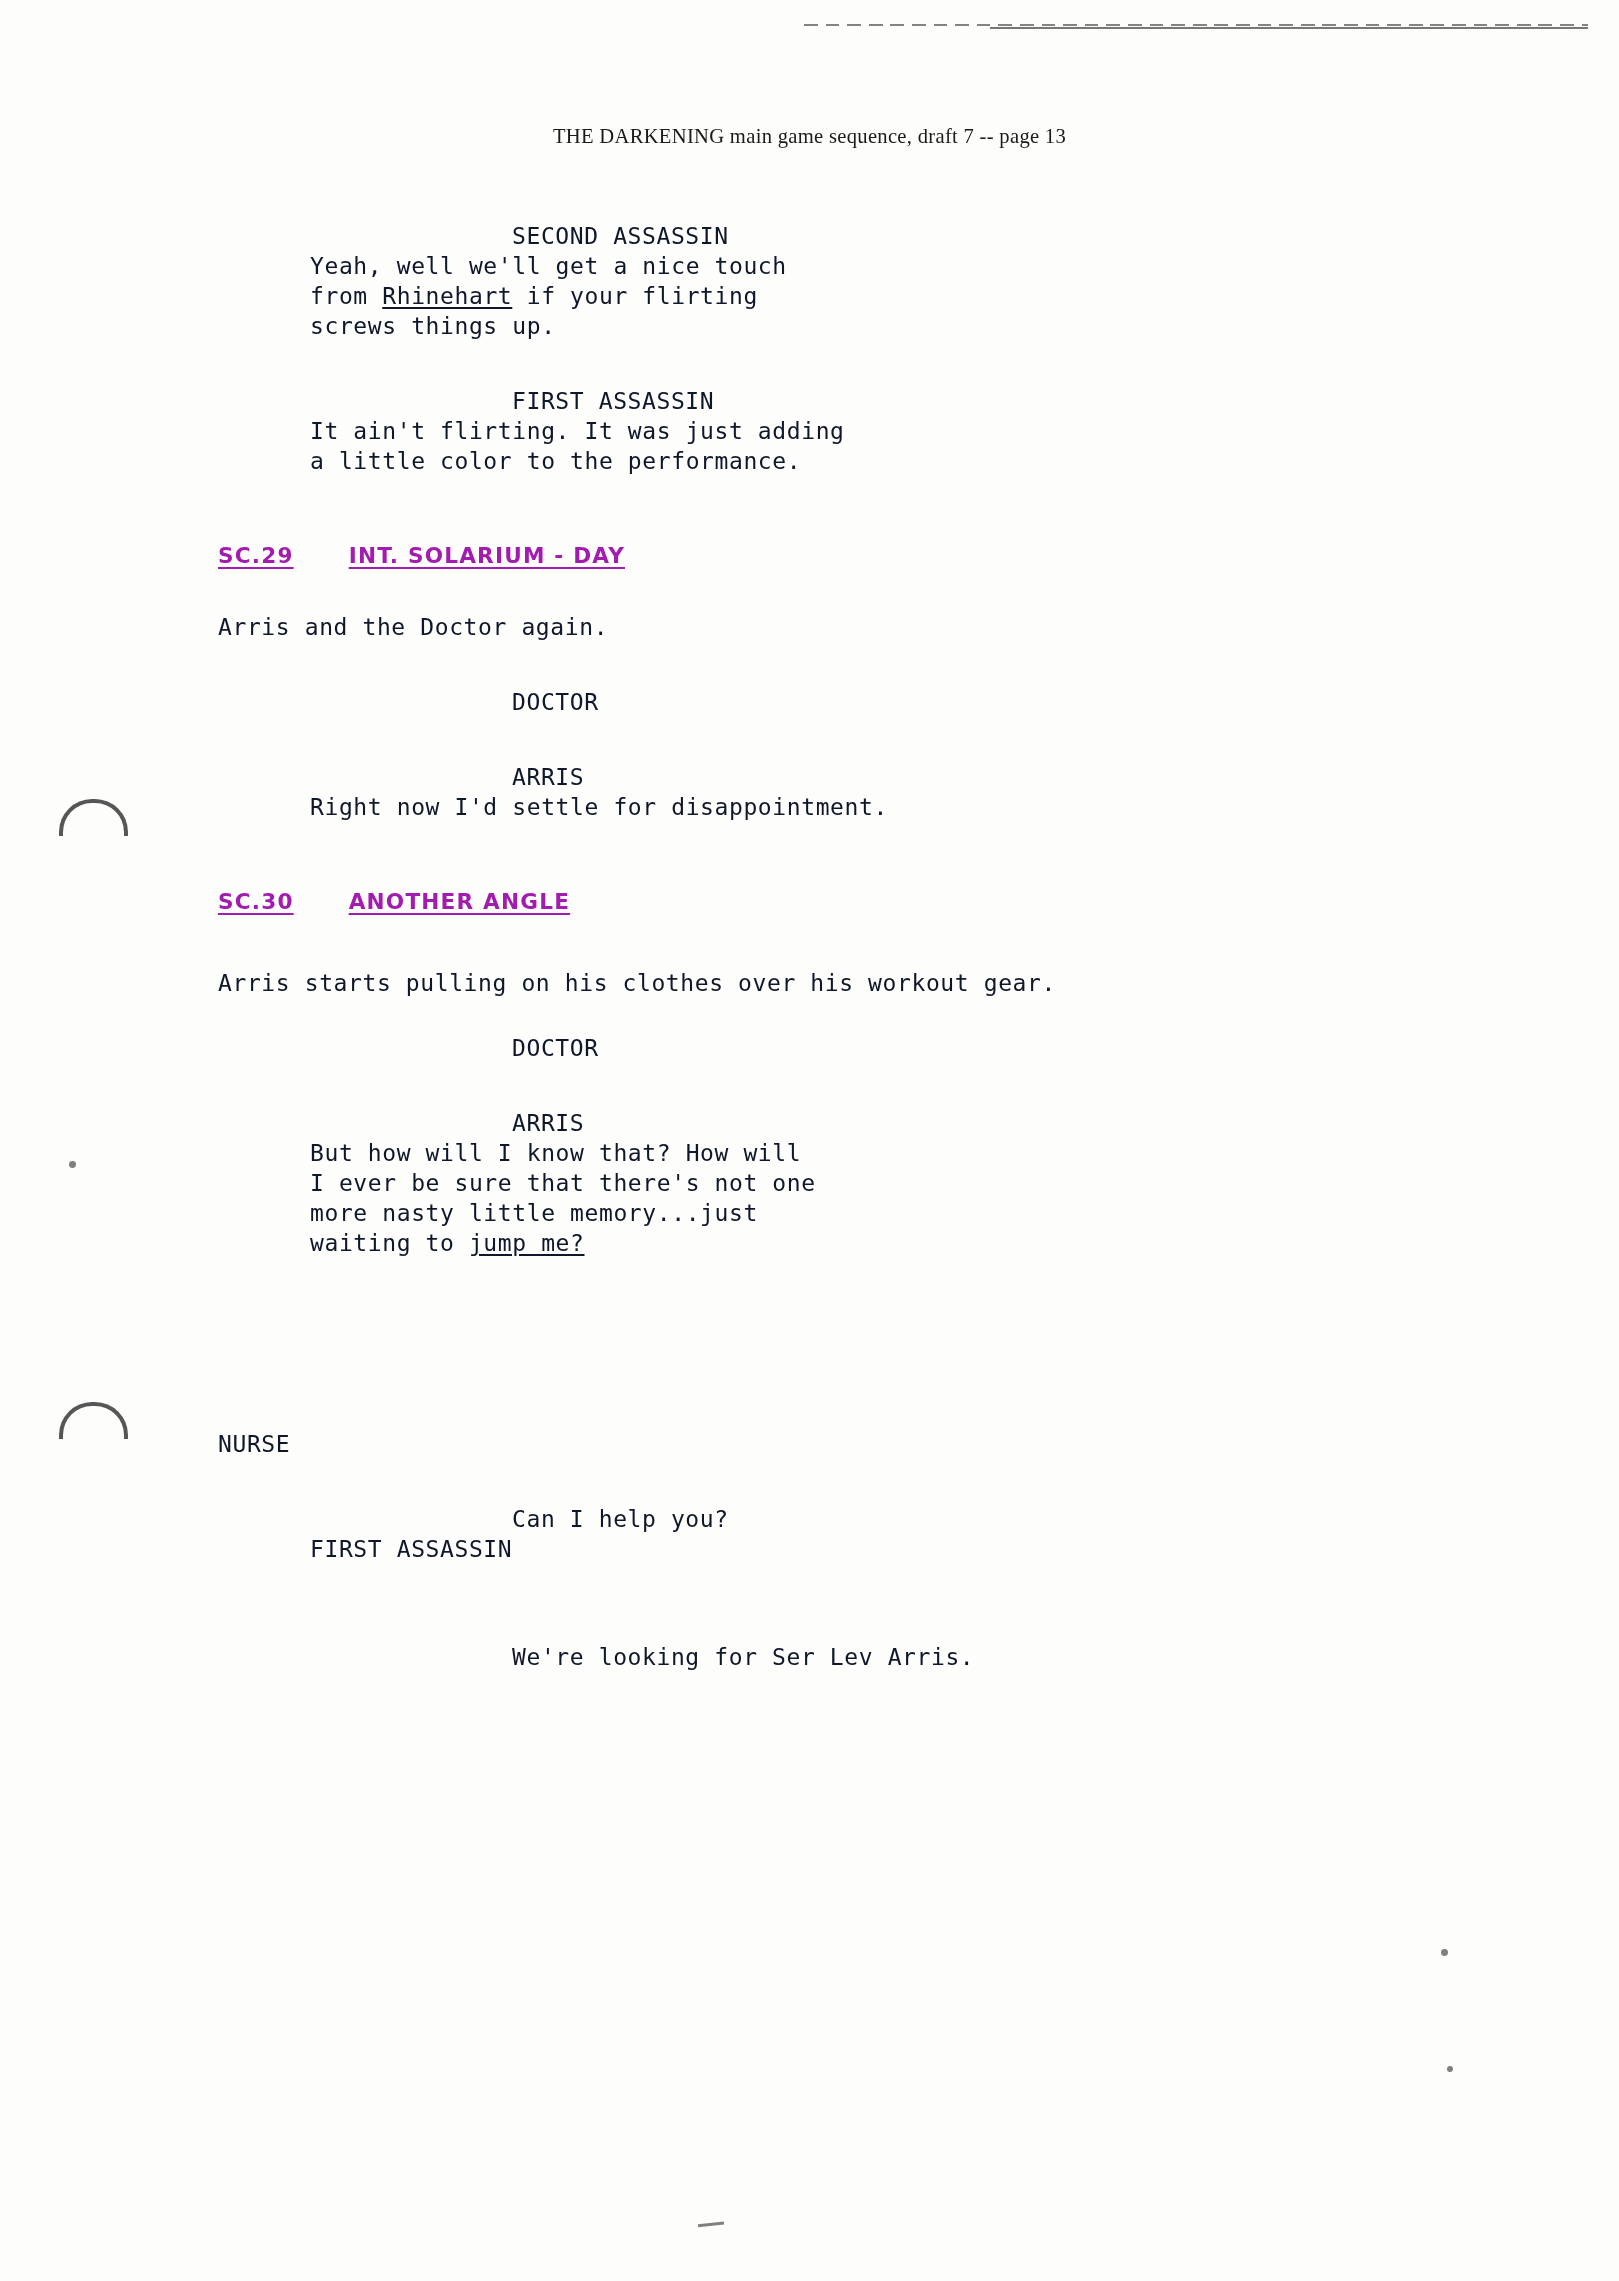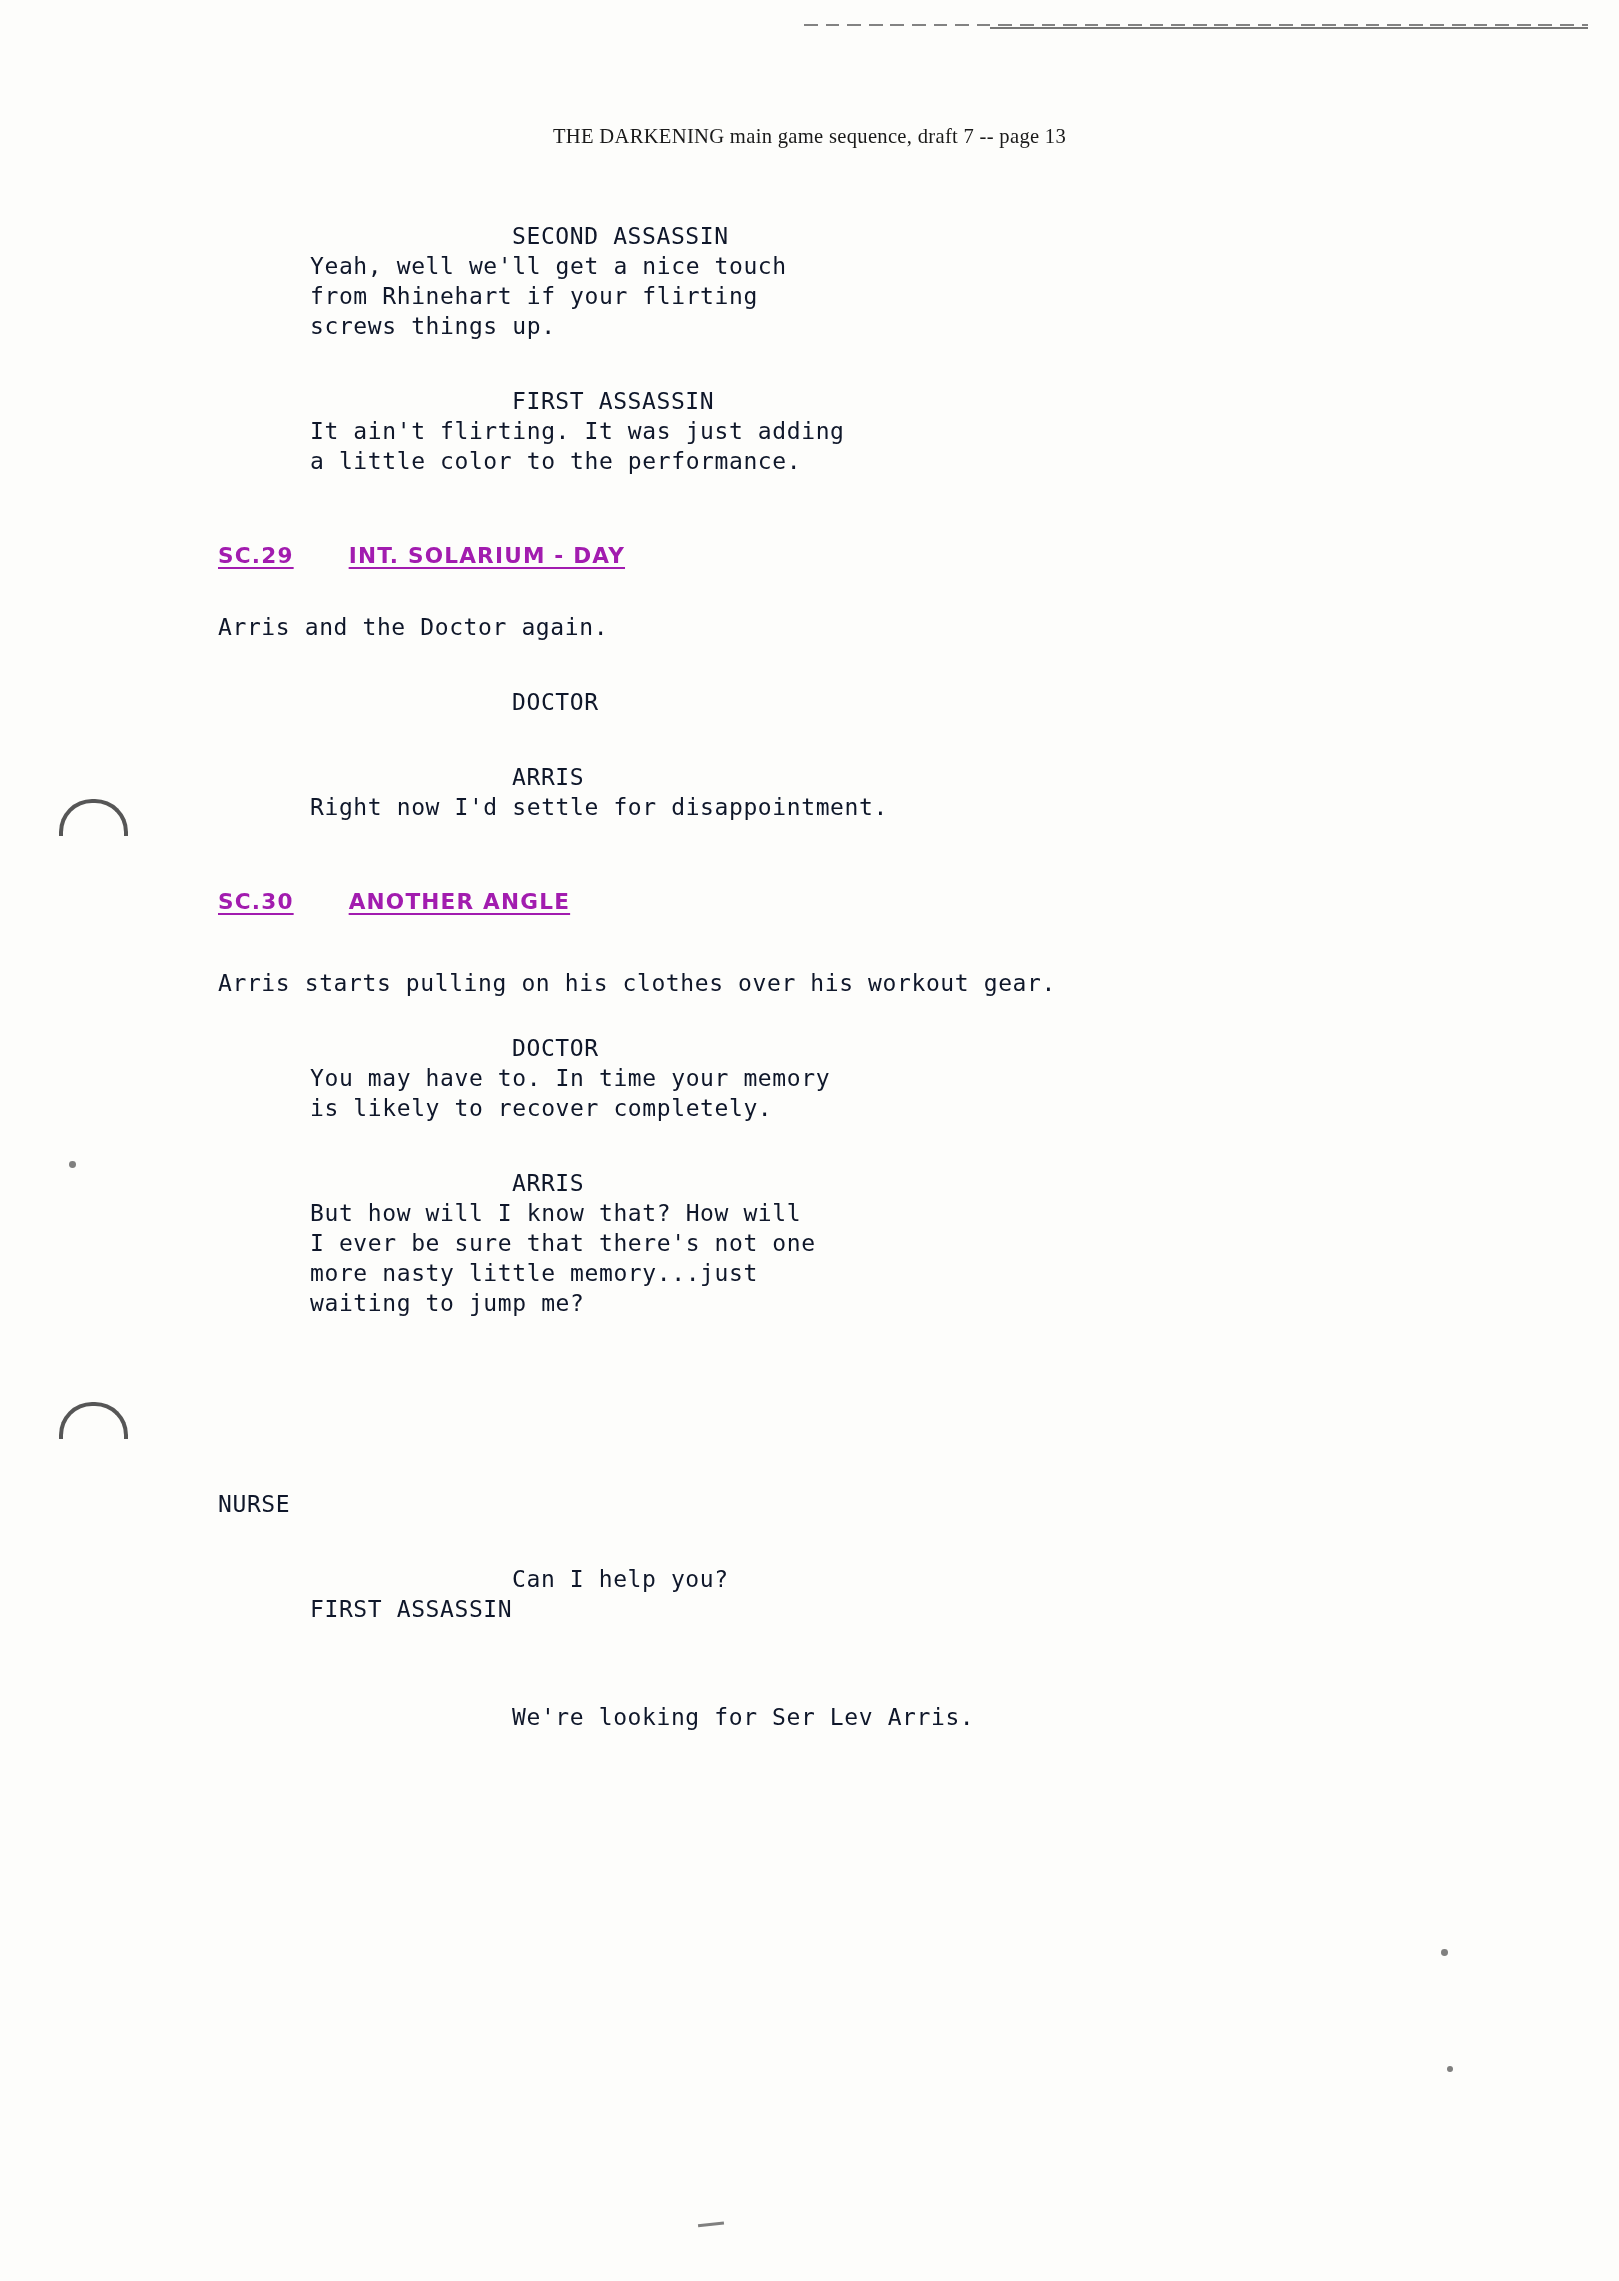--- a/index.html
+++ b/index.html
@@ -101,21 +101,21 @@
     text-decoration: underline;
     text-underline-offset: 3.9px;
   }
   .scene-heading .slug {
     display: inline-block;
     margin-left: 55px;
     text-decoration: underline;
     text-underline-offset: 3.9px;
   }
 
-  .u { text-underline-offset: 2.9px; }
+  .u { text-decoration: underline; text-underline-offset: 2.9px; }
   .sp-36 { height: 35px; }
   .sp-46 { height: 45px; }
   .sp-56 { height: 55px; }
   .sp-66 { height: 65px; }
   .sp-80 { height: 78px; }
 
   
   .punch {
     position: absolute;
     left: 59px;
@@ -191,22 +191,20 @@
 
     <div class="blk scene-heading"><span class="num">SC.30</span><span class="slug">ANOTHER ANGLE</span></div>
 
     <div class="sp-46"></div>
 
     <div class="blk action">Arris starts pulling on his clothes over his workout gear.</div>
 
     <div class="sp-36"></div>
 
     <div class="blk cue">DOCTOR</div>
-    <div class="blk dialog">You may have to. In time your memory
-is likely to recover completely.</div>
 
     <div class="sp-46"></div>
 
     <div class="blk cue">ARRIS</div>
     <div class="blk dialog">But how will I know that? How will
 I ever be sure that there's not one
 more nasty little memory...just
 waiting to <span class="u">jump me?</span></div>
 
     <div class="sp-36"></div>

